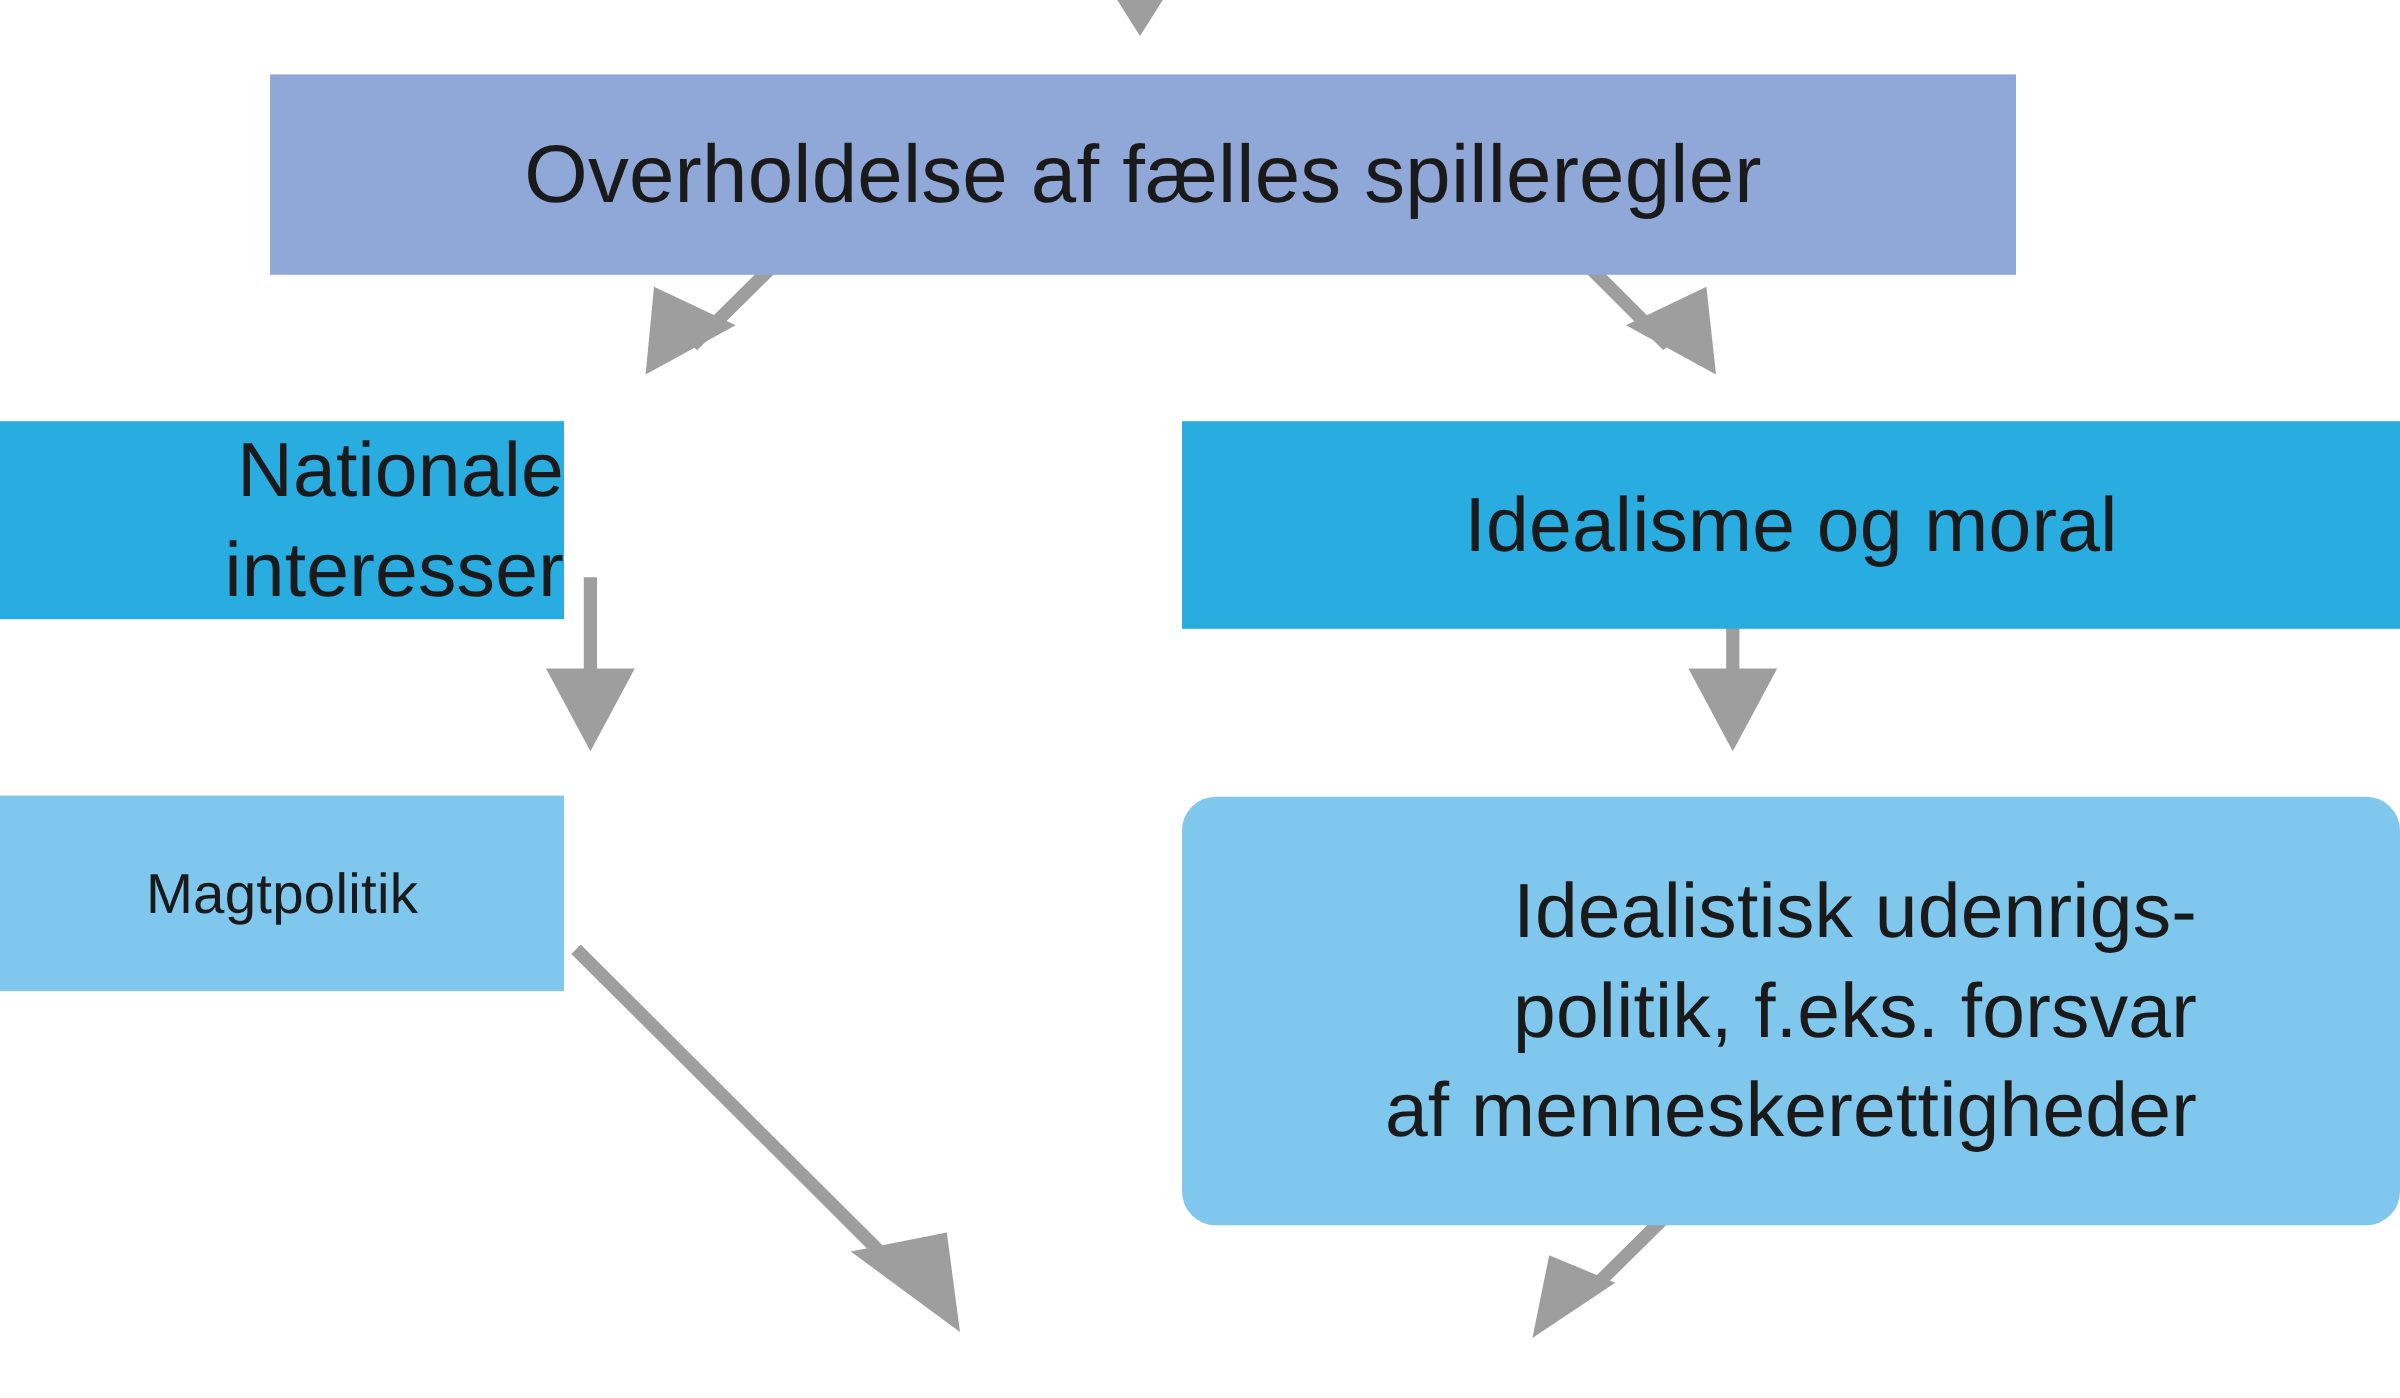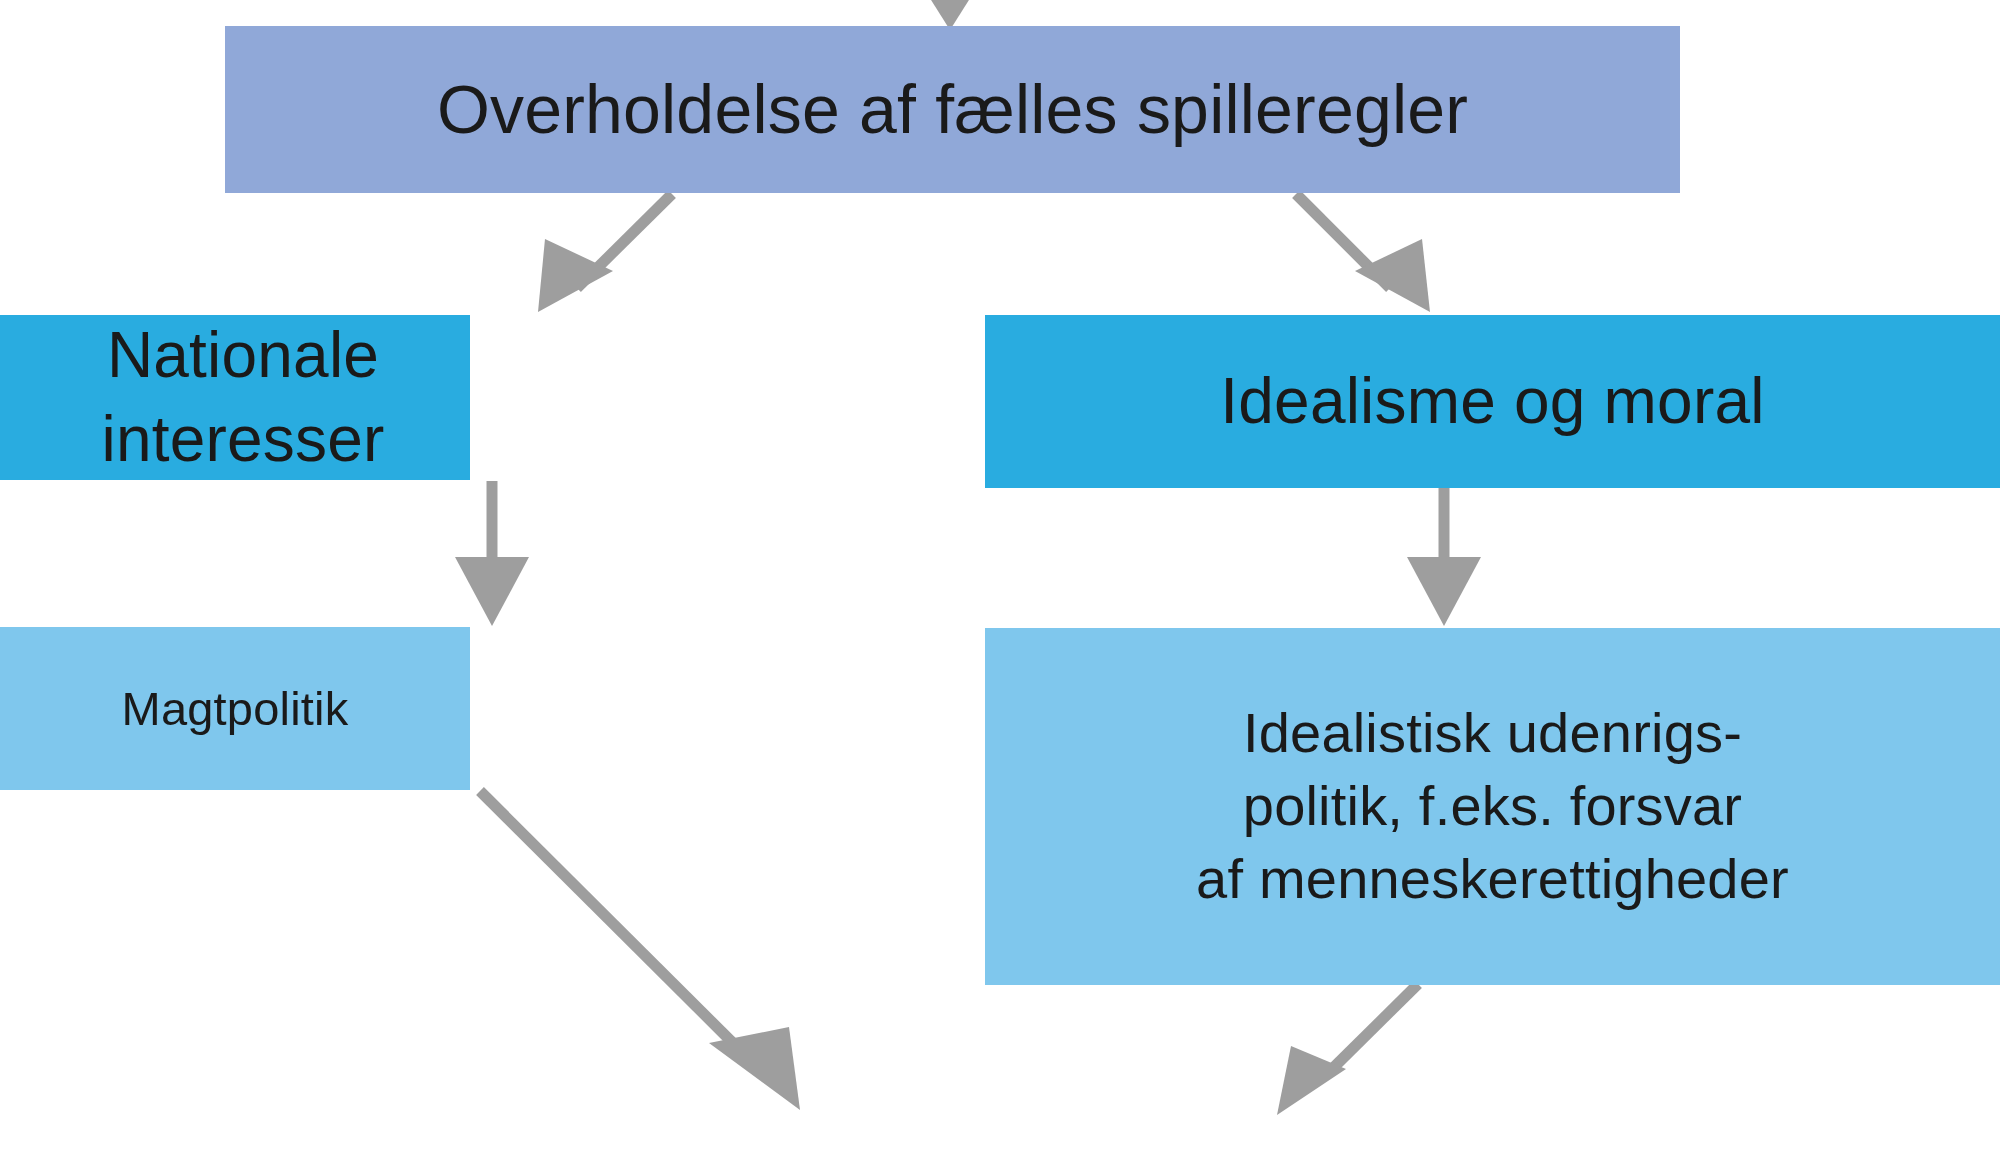--- a/index.html
+++ b/index.html
@@ -14,26 +14,27 @@
     background: #ffffff;
     overflow: hidden;
     font-family: "Liberation Sans", sans-serif;
   }
   .node {
     position: absolute;
     box-sizing: border-box;
     display: flex;
     align-items: center;
     justify-content: center;
-    text-align: center;
+    text-align: right;
     color: #1a1a1a;
     font-weight: 400;
     line-height: 1.30;
     letter-spacing: 0.2px;
     white-space: pre-line;
+    margin-top: 36px;
   }
   
   #node-rules {
     left: 225px;
     top: 26px;
     width: 1455px;
     height: 167px;
     background: #90a8d8;
     font-size: 68px;
   }
@@ -62,21 +63,22 @@
     height: 163px;
     background: #7fc7ed;
     font-size: 47px;
   }
   #node-idealistic-foreign-policy {
     left: 985px;
     top: 628px;
     width: 1015px;
     height: 357px;
     background: #7fc7ed;
-    font-size: 56px;
+    font-size: 64px;
+    border-radius: 28px;
   }
   
   #arrow-layer {
     position: absolute;
     left: 0;
     top: 0;
     width: 2000px;
     height: 1165px;
     pointer-events: none;
   }

